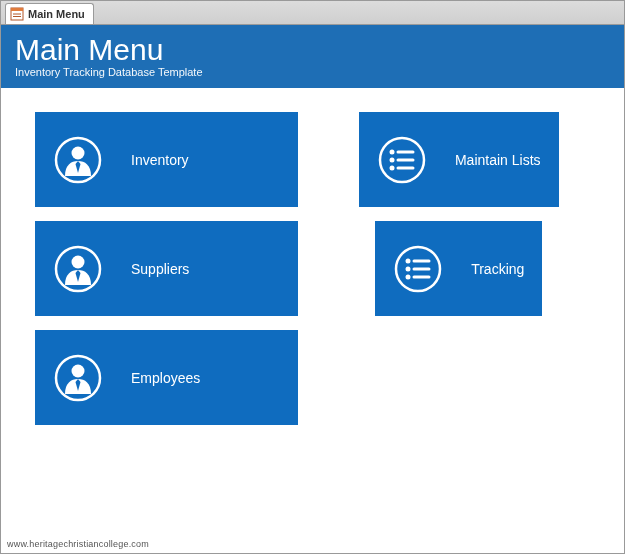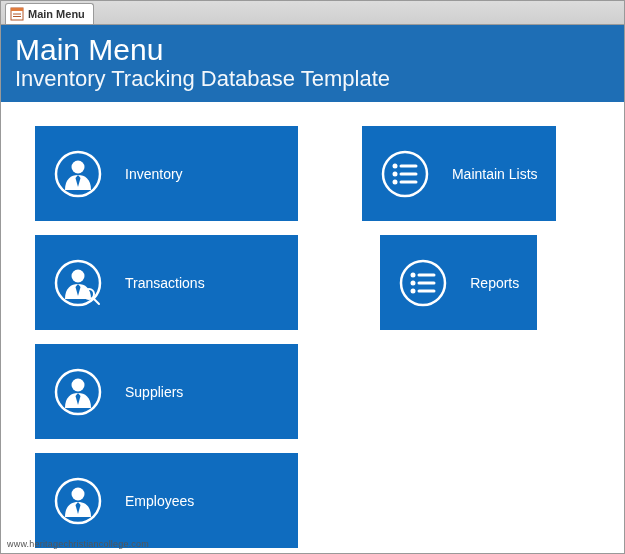--- a/index.html
+++ b/index.html
@@ -11,29 +11,29 @@
   .window { width:625px; height:554px; border:1px solid #999; background:#84cc16; display:flex; flex-direction:column; }
   .tabbar { height:24px; background: linear-gradient(#dcdcdc,#cfcfcf); border-bottom:1px solid #9a9a9a; display:flex; align-items:flex-end; padding-left:4px; }
   .tab { display:flex; align-items:center; gap:4px; background:#fff; border:1px solid #9a9a9a; border-bottom:none; height:21px; padding:0 8px 0 4px; font-size:11px; color:#333; border-top-left-radius:3px; border-top-right-radius:3px; font-weight:bold;}
   .tab-icon { width:14px; height:14px; display:inline-block; }
   .header {
     background:#1e6eb5;
     padding:8px 14px 10px 14px;
     color:#fff;
   }
   .header h1 { font-weight:300; font-size:30px; line-height:1.1; }
-  .header .sub { font-weight:300; font-size:22px; opacity:.95; }
+  .header .sub { font-weight:300; font-size:11px; opacity:.95; }
   .body { flex:1; background:#fff; position:relative; padding:24px 34px 0 34px; display:flex; gap:30px; }
   .col { display:flex; flex-direction:column; gap:14px; flex:1; }
   .tile {
     background:#0f6cbf;
     height:95px;
     display:flex; align-items:center;
     padding:0 18px;
-    gap:22px;
+    gap:28px;
     cursor:pointer;
   }
   .tile-label { color:#fff; font-size:14px; font-weight:400; }
   .iconwrap { width:50px; height:50px; display:flex; align-items:center; justify-content:center; }
   .right-col { padding-top:0;align-items:center; }
   .spacer { height:95px; visibility:hidden; }
   .watermark { position:absolute; left:6px; bottom:4px; font-size:9px; color:#555; letter-spacing:.2px;text-align:center; }
 
   svg { display:block; }
 
@@ -81,33 +81,20 @@
       <circle class="ring" cx="25" cy="25" r="22"></circle>
       <circle class="head" cx="25" cy="18" r="6.5"></circle>
       <path class="body-shape" d="M12 41 C12 30 18 26 25 26 C32 26 38 30 38 41 Z"></path>
       <path class="tie" d="M25 26 L22.5 29 L25 38 L27.5 29 Z"></path>
     </svg>
           </span>
           <span class="tile-label">Inventory</span>
         </div>
         <div class="tile">
           <span class="iconwrap">
-            <svg class="icon-person icon-person-search" viewBox="0 0 50 50" width="50" height="50">
-      <circle class="ring" cx="25" cy="25" r="22"></circle>
-      <circle class="head" cx="25" cy="18" r="6.5"></circle>
-      <path class="body-shape" d="M12 41 C12 30 18 26 25 26 C32 26 38 30 38 41 Z"></path>
-      <path class="tie" d="M25 26 L22.5 29 L25 38 L27.5 29 Z"></path>
-      <circle class="mag" cx="36" cy="36" r="5"></circle>
-      <line class="mag" x1="40" y1="40" x2="46" y2="46" stroke-linecap="round"></line>
-    </svg>
-          </span>
-          <span class="tile-label">Transactions</span>
-        </div>
-        <div class="tile">
-          <span class="iconwrap">
             <svg class="icon-person" viewBox="0 0 50 50" width="50" height="50">
       <circle class="ring" cx="25" cy="25" r="22"></circle>
       <circle class="head" cx="25" cy="18" r="6.5"></circle>
       <path class="body-shape" d="M12 41 C12 30 18 26 25 26 C32 26 38 30 38 41 Z"></path>
       <path class="tie" d="M25 26 L22.5 29 L25 38 L27.5 29 Z"></path>
     </svg>
           </span>
           <span class="tile-label">Suppliers</span>
         </div>
         <div class="tile">
@@ -142,20 +129,20 @@
             <svg class="icon-list" viewBox="0 0 50 50" width="50" height="50">
       <circle class="ring" cx="25" cy="25" r="22"></circle>
       <circle class="dot" cx="15" cy="17" r="2.5"></circle>
       <line class="line" x1="21" y1="17" x2="36" y2="17"></line>
       <circle class="dot" cx="15" cy="25" r="2.5"></circle>
       <line class="line" x1="21" y1="25" x2="36" y2="25"></line>
       <circle class="dot" cx="15" cy="33" r="2.5"></circle>
       <line class="line" x1="21" y1="33" x2="36" y2="33"></line>
     </svg>
           </span>
-          <span class="tile-label">Reports</span>
+          <span class="tile-label">Tracking</span>
         </div>
         <div class="tile spacer"></div>
       </div>
     <div class="watermark">www.heritagechristiancollege.com</div>
   </div>
 
 </div>
 
 </body></html>

